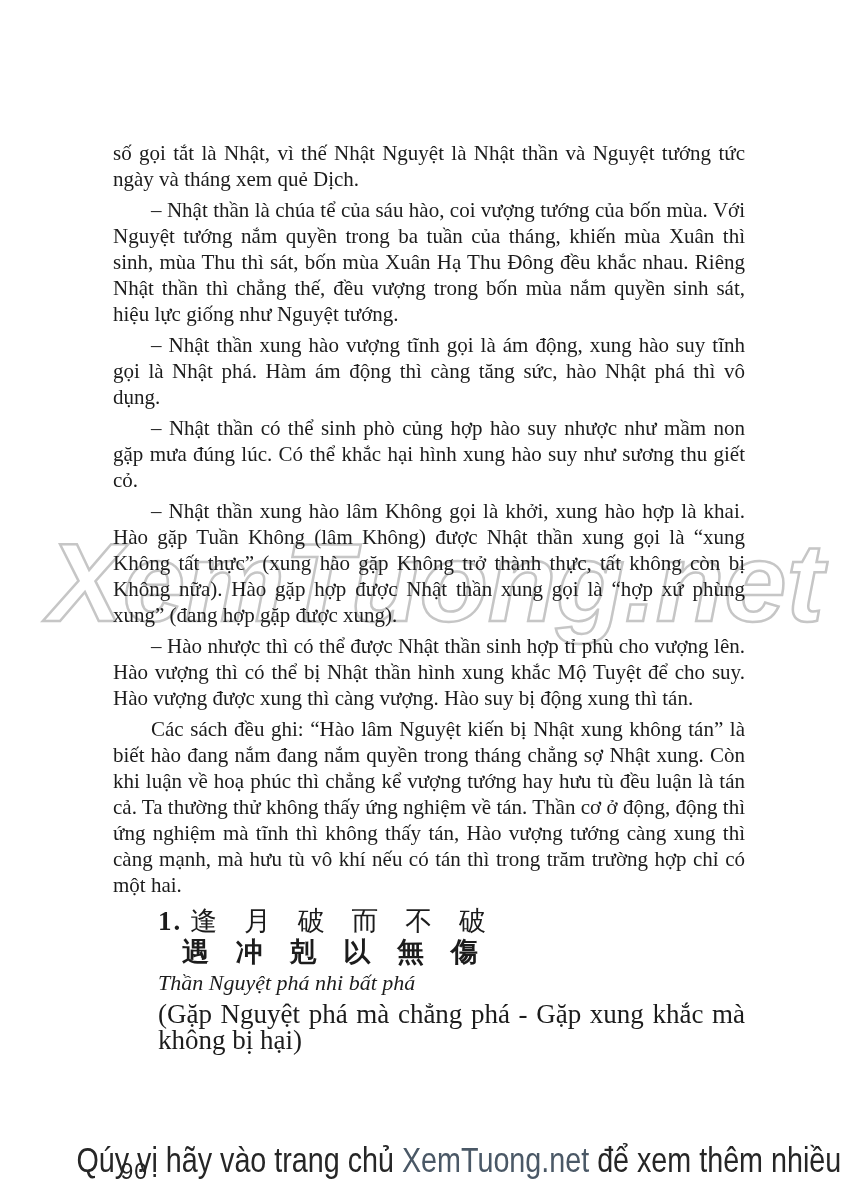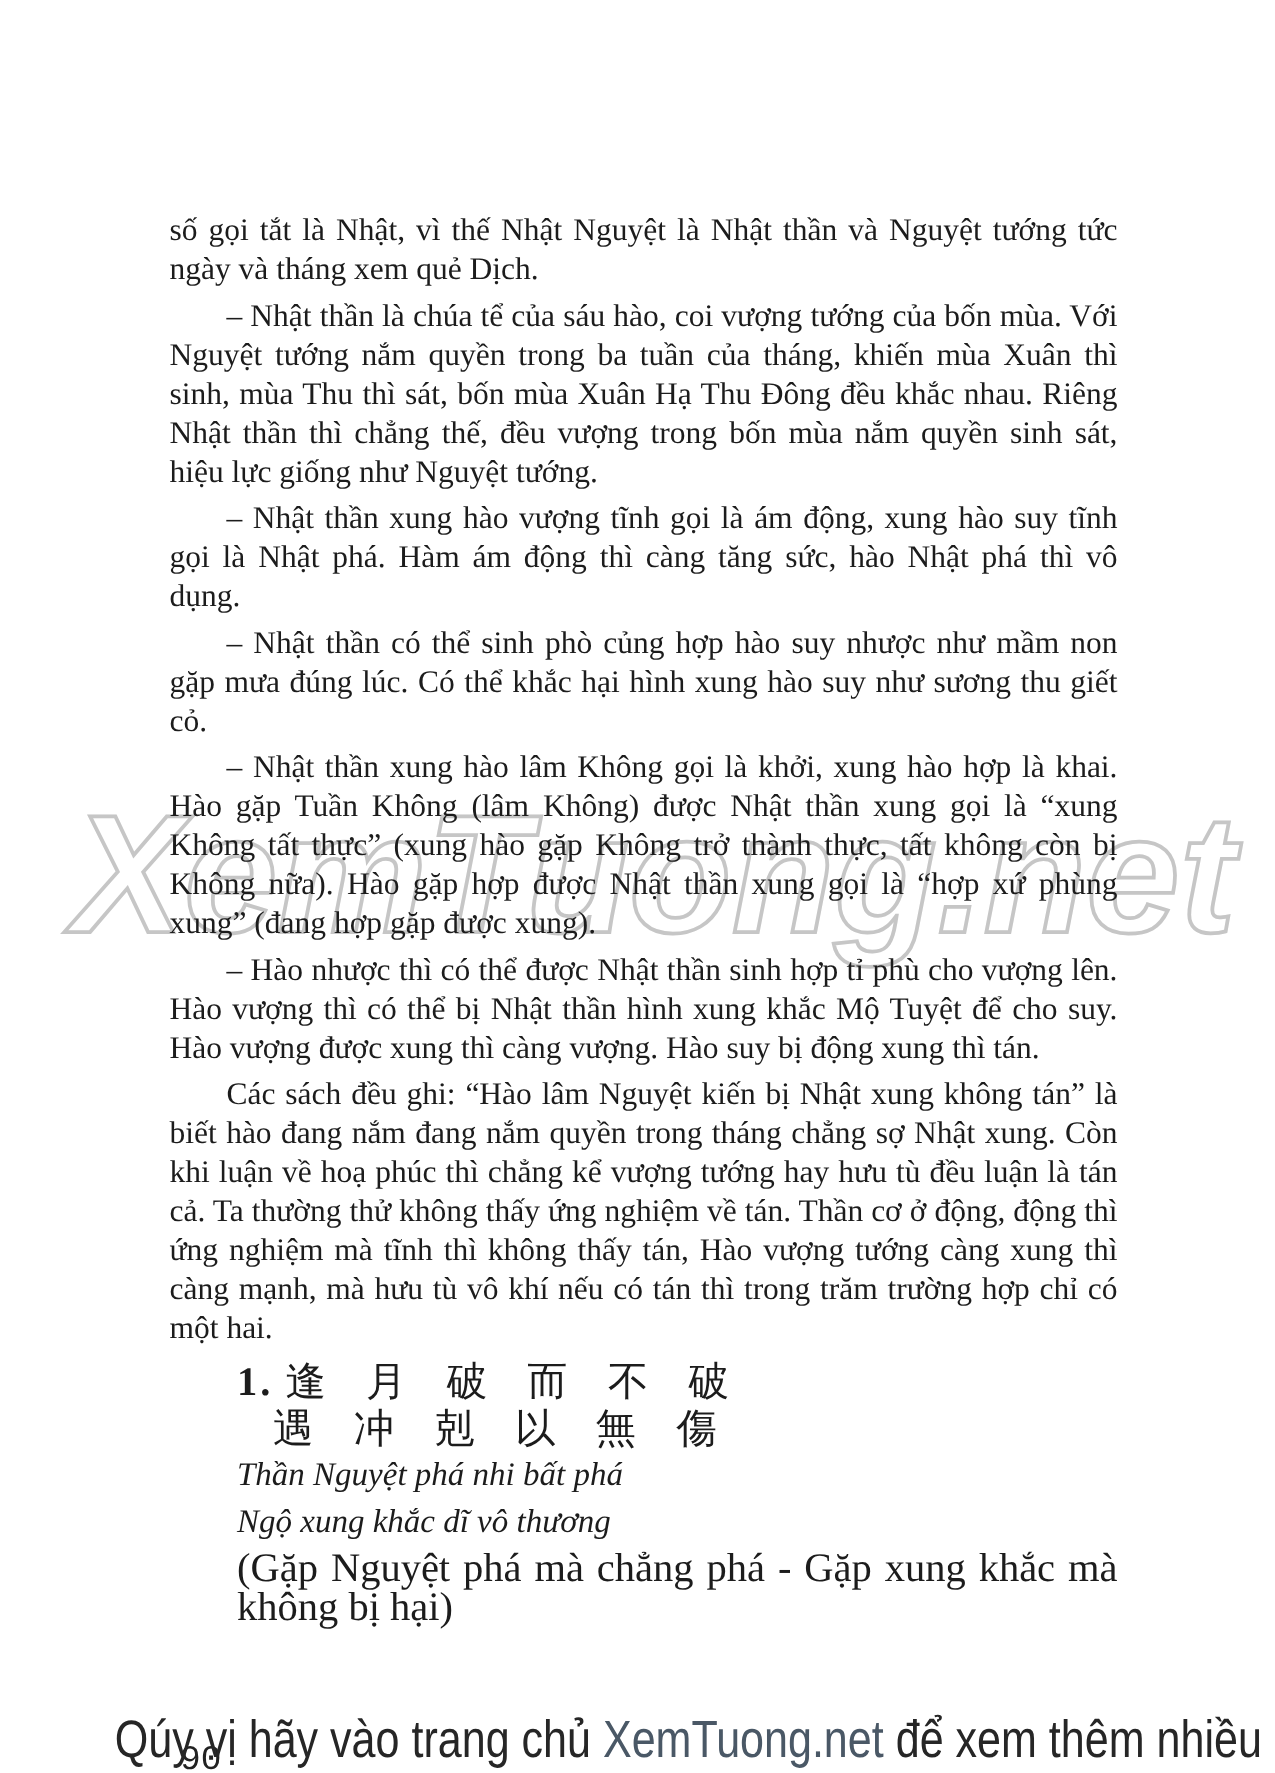--- a/index.html
+++ b/index.html
@@ -48,21 +48,21 @@
     font-size: 27px;
     letter-spacing: 10px;
     margin: 0 0 13px 0;
     font-weight: 500;
   }
   .verse-line-han .num {
     font-weight: bold;
     letter-spacing: 2px;
     margin-right: 8px;
   }
-  .verse-line-han.second { margin-left: 24px; }
+  .verse-line-han.second { margin-left: 24px; font-weight: bold; }
   .verse-line-viet {
     font-style: italic;
     font-size: 22px;
     margin: 0 0 11px 0;
   }
   .verse-gloss {
     font-size: 27px;
     margin: 2px 0 0 0;
   }
   .page-number {
@@ -108,21 +108,20 @@
     <p class="indent">– Nhật thần xung hào lâm Không gọi là khởi, xung hào hợp là khai. Hào gặp Tuần Không (lâm Không) được Nhật thần xung gọi là “xung Không tất thực” (xung hào gặp Không trở thành thực, tất không còn bị Không nữa). Hào gặp hợp được Nhật thần xung gọi là “hợp xứ phùng xung” (đang hợp gặp được xung).</p>
     <p class="indent">– Hào nhược thì có thể được Nhật thần sinh hợp tỉ phù cho vượng lên. Hào vượng thì có thể bị Nhật thần hình xung khắc Mộ Tuyệt để cho suy. Hào vượng được xung thì càng vượng. Hào suy bị động xung thì tán.</p>
     <p class="indent">Các sách đều ghi: “Hào lâm Nguyệt kiến bị Nhật xung không tán” là biết hào đang nắm đang nắm quyền trong tháng chẳng sợ Nhật xung. Còn khi luận về hoạ phúc thì chẳng kể vượng tướng hay hưu tù đều luận là tán cả. Ta thường thử không thấy ứng nghiệm về tán. Thần cơ ở động, động thì ứng nghiệm mà tĩnh thì không thấy tán, Hào vượng tướng càng xung thì càng mạnh, mà hưu tù vô khí nếu có tán thì trong trăm trường hợp chỉ có một hai.</p>
 
     <div class="verse">
       <p class="verse-line-han">
         <span class="num">1.</span><span>逢 月 破 而 不 破</span>
       </p>
       <p class="verse-line-han second">遇 冲 剋 以 無 傷</p>
       <p class="verse-line-viet">Thần Nguyệt phá nhi bất phá</p>
-      <p class="verse-line-viet">Ngộ xung khắc dĩ vô thương</p>
       <p class="verse-gloss">(Gặp Nguyệt phá mà chẳng phá - Gặp xung khắc mà không bị hại)</p>
     </div>
   </div>
 
   <div class="page-number">90</div>
 
   <div class="footer">
     <span>Qúy vị hãy vào trang chủ </span><a href="#" class="brand">XemTuong.net</a><span> để xem thêm nhiều mục hay khác</span>
   </div>
 

